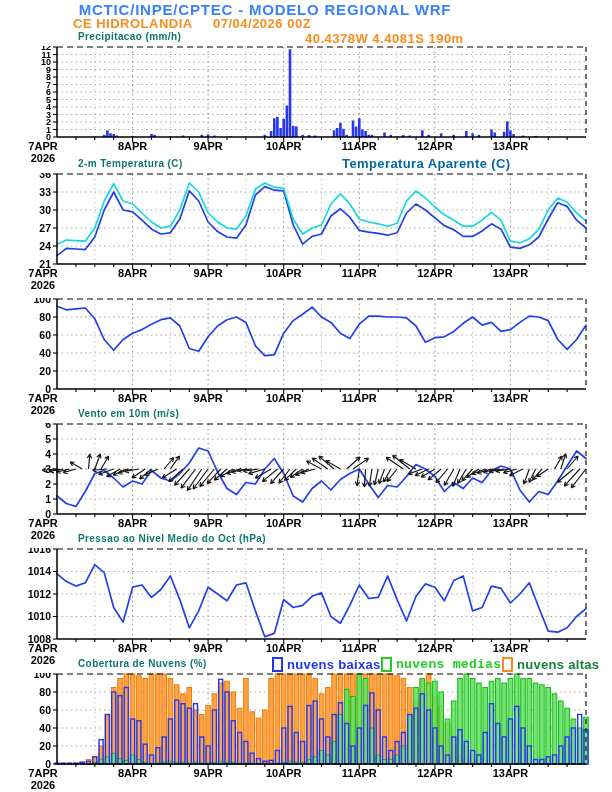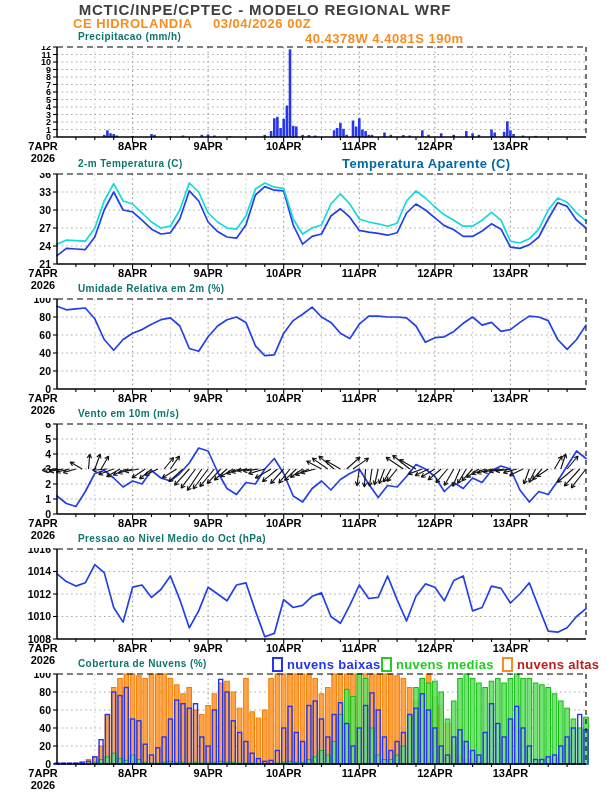--- a/index.html
+++ b/index.html
@@ -14,42 +14,41 @@
   .legend-text{position:absolute;font-size:13px;font-weight:700;letter-spacing:0.4px;white-space:nowrap;}
   .legend-item{position:absolute;display:inline-flex;align-items:center;font-size:13px;font-weight:700;letter-spacing:0.3px;white-space:nowrap;padding-left:24px;}
   .legend-box{display:inline-block;width:7px;height:11px;background:#fff;margin-right:4px;}
   svg.panel{position:absolute;left:0;width:612px;height:118px;}
 </style>
 </head>
 <body>
 
 <div id="page">
 
-  <div class="hdr-title" style="color: #404040;">MCTIC/INPE/CPTEC - MODELO REGIONAL WRF</div>
+  <div class="hdr-title" style="color: #3b82f6;">MCTIC/INPE/CPTEC - MODELO REGIONAL WRF</div>
   <div class="hdr-station" style="color: rgb(248, 140, 30); margin-left: 40px;">CE HIDROLANDIA</div>
-  <div class="hdr-run" style="color: rgb(248, 140, 30);">03/04/2026 00Z</div>
+  <div class="hdr-run" style="color: rgb(248, 140, 30);">07/04/2026 00Z</div>
   <div class="hdr-loc" style="color: rgb(248, 140, 30);">40.4378W 4.4081S 190m</div>
 
   <div class="panel-title" style="top:31px">Precipitacao (mm/h)</div>
   <div class="panel-title" style="top:158px">2-m Temperatura (C)</div>
   <div class="legend-text" style="top: 156px; left: 310px; color: #0369a1; margin-left: 32px;">Temperatura Aparente (C)</div>
-  <div class="panel-title" style="top:283px">Umidade Relativa em 2m (%)</div>
   <div class="panel-title" style="top:408px">Vento em 10m (m/s)</div>
   <div class="panel-title" style="top:533px">Pressao ao Nivel Medio do Oct (hPa)</div>
   <div class="panel-title" style="top:658px">Cobertura de Nuvens (%)</div>
 
   <div class="legend-item" style="top: 657px; left: 248px; color: rgb(35, 54, 234);">
     <span class="legend-box" style="border: 2px solid rgb(35, 54, 234);"></span>
     <span>nuvens baixas</span>
   </div>
-  <div class="legend-item" style="top: 657px; left: 357px; color: rgb(34, 204, 34);">
+  <div class="legend-item" style="top: 657px; left: 357px; color: rgb(34, 204, 34); font-family: Liberation Mono, monospace;">
     <span class="legend-box" style="border: 2px solid rgb(34, 204, 34);"></span>
     <span>nuvens medias</span>
   </div>
-  <div class="legend-item" style="top: 657px; left: 478px; color: #b91c1c;">
+  <div class="legend-item" style="top: 657px; left: 478px; color: #15803d;">
     <span class="legend-box" style="border: 2px solid rgb(248, 140, 30);"></span>
     <span>nuvens altas</span>
   </div>
 
   <svg class="panel" style="top:46px" viewBox="0 0 612 118">
       <g>
         <line x1="94.8" y1="1" x2="94.8" y2="91" stroke="#c4c4c4" stroke-width="1" stroke-dasharray="1.5 3.2"></line>
         <line x1="132.6" y1="1" x2="132.6" y2="91" stroke="#8f8f8f" stroke-width="1" stroke-dasharray="1.5 3.2"></line>
         <line x1="170.4" y1="1" x2="170.4" y2="91" stroke="#c4c4c4" stroke-width="1" stroke-dasharray="1.5 3.2"></line>
         <line x1="208.1" y1="1" x2="208.1" y2="91" stroke="#8f8f8f" stroke-width="1" stroke-dasharray="1.5 3.2"></line>

